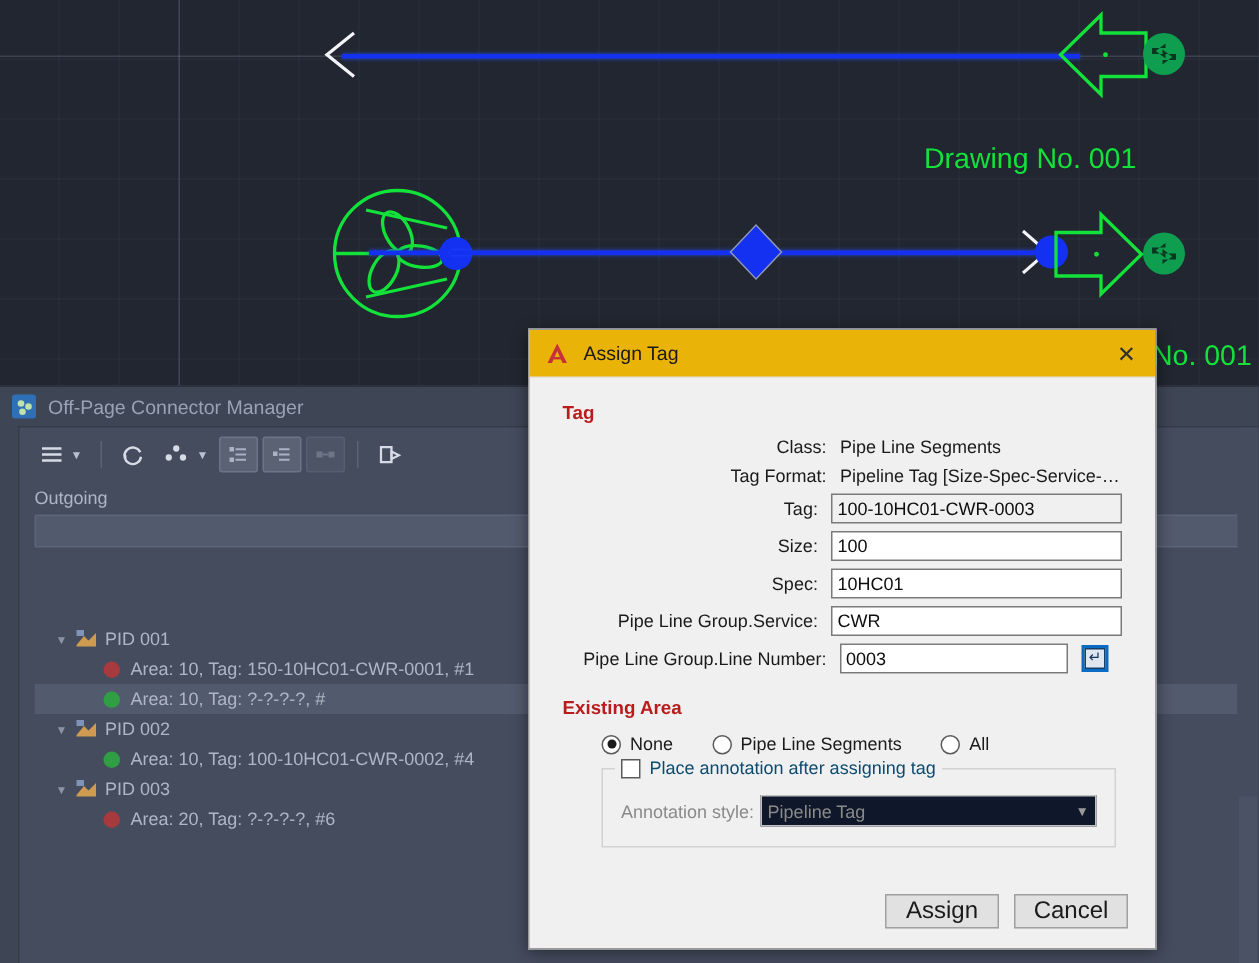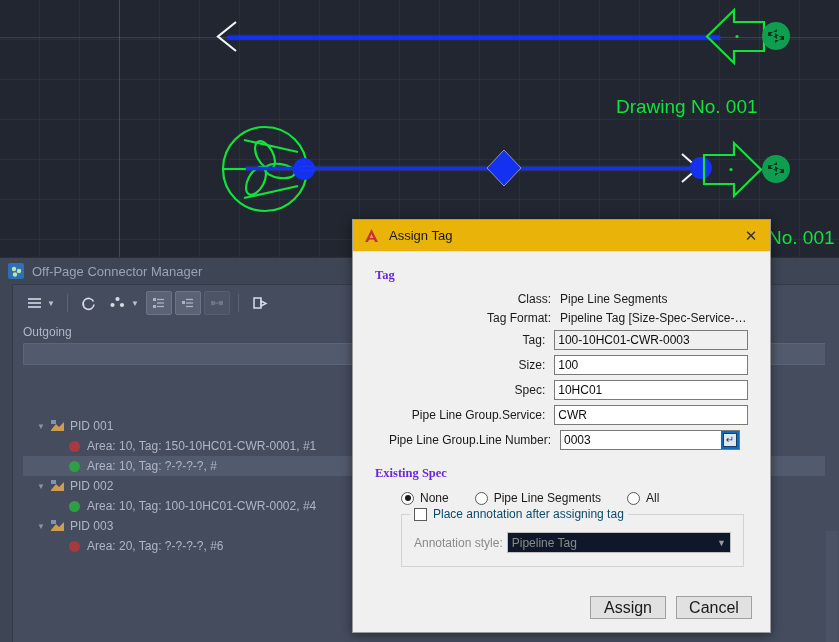--- a/index.html
+++ b/index.html
@@ -119,21 +119,21 @@
   #dlg-titlebar {
     height: 32px; background: #eab308; display: flex; align-items: center;
     padding: 0 4px 0 10px; border-bottom: 1px solid #e2e2e2;
   }
   #dlg-title-text { font-size: 13px; color: #1a1a1a; margin-left: 9px; flex: 1; }
   #dlg-close {
     width: 30px; height: 26px; display: flex; align-items: center;
     justify-content: center; color: #303030; font-size: 15px;
   }
   #dlg-content { padding: 16px 22px 0 22px; }
-  .group-title { font-size: 12.5px; font-weight: bold; color: #6d28d9; margin-bottom: 9px; font-family: Liberation Serif, serif; }
+  .group-title { font-size: 12.5px; font-weight: bold; color: #b91c1c; margin-bottom: 9px; }
 
   .frow { display: flex; align-items: center; margin-bottom: 5px; }
   .flabel {
     width: 185px; text-align: right; padding-right: 9px;
     font-size: 12px; color: #1a1a1a; white-space: nowrap;
   }
   .fstatic { font-size: 12px; color: #1a1a1a; white-space: nowrap;
              overflow: hidden; text-overflow: ellipsis; max-width: 200px; }
   .finput {
     width: 200px; height: 20px; border: 1px solid #7a7a7a; background: #fff;
@@ -417,28 +417,28 @@
       <span class="flabel">Spec:</span>
       <div class="finput">10HC01</div>
     </div>
     <div class="frow">
       <span class="flabel">Pipe Line Group.Service:</span>
       <div class="finput">CWR</div>
     </div>
     <div class="frow">
       <span class="flabel">Pipe Line Group.Line Number:</span>
       <div class="spin-wrap">
-        <div class="finput" style="width:180px;">0003</div>
+        <div class="finput" style="width:152px;">0003</div>
         <div id="line-number-button">
           <span class="inner">↵</span>
         </div>
       </div>
     </div>
 
-    <div class="group-title" id="existing-tags-title">Existing Spec</div>
+    <div class="group-title" id="existing-tags-title">Existing Area</div>
 
     <div class="radio-row">
       <span class="radio-item">
         <span class="radio">
             <span class="pip"></span>
           </span>
         <span>None</span>
       </span>
       <span class="radio-item">
         <span class="radio"></span>

